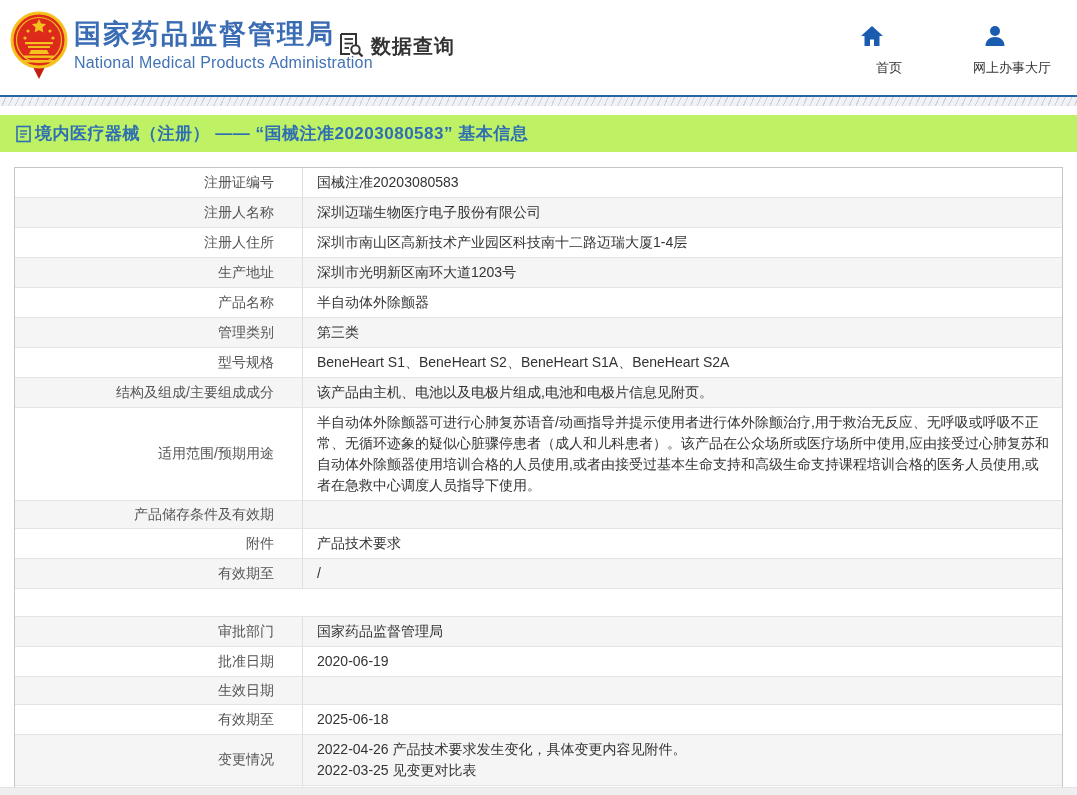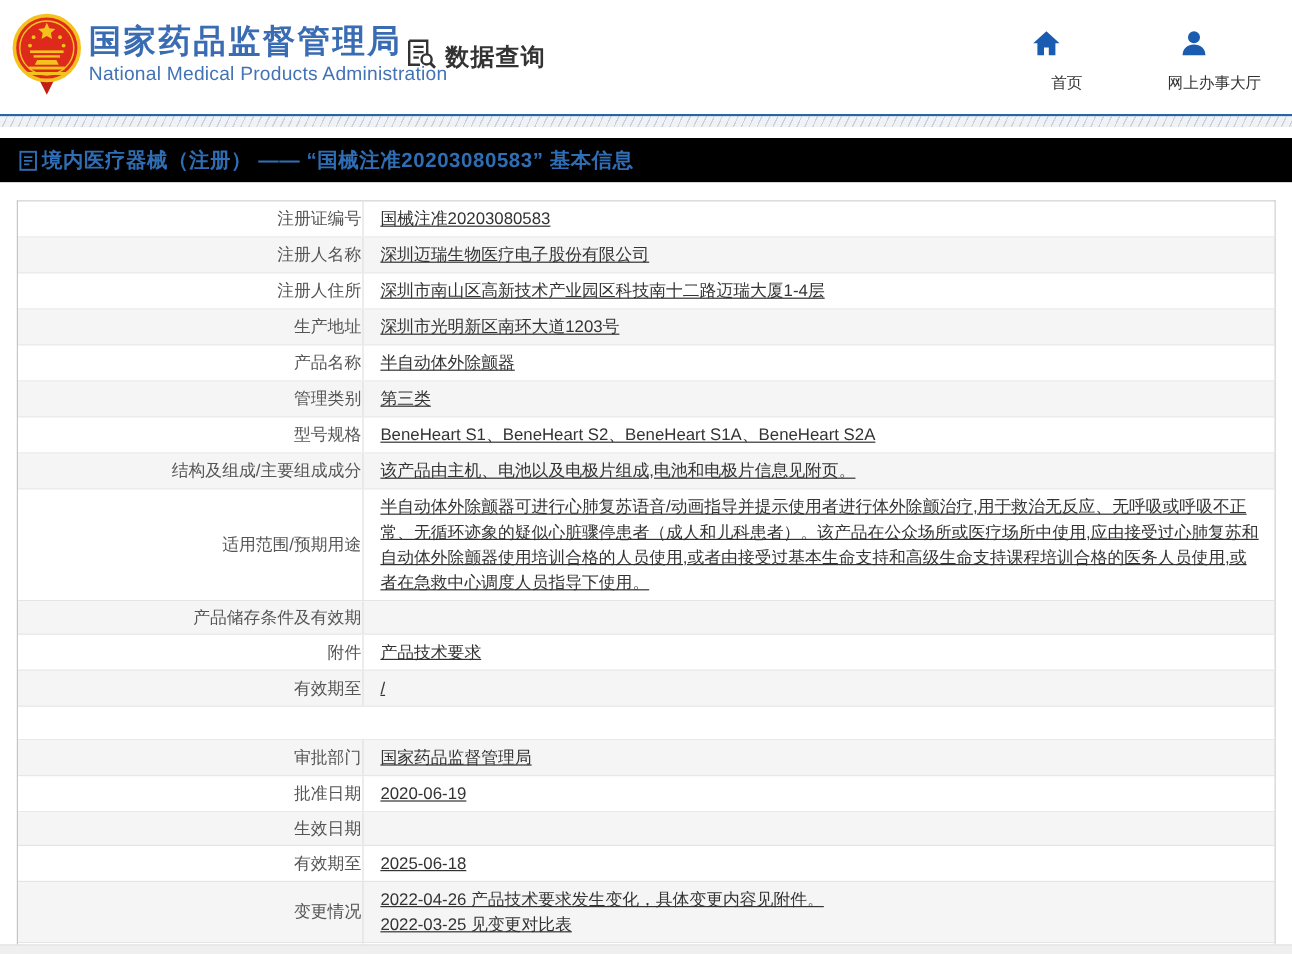--- a/index.html
+++ b/index.html
@@ -18,36 +18,36 @@
   .nav-item { display:flex; flex-direction:column; align-items:center; gap:8px; cursor:pointer; }
   .nav-item .lbl { font-size:13px; color:#333; white-space:nowrap;margin-left:35px; }
 
   
   .blue-line { height:2px; background:#2766a3; }
   .hatch-band { height:9px;
     background:repeating-linear-gradient(115deg,#f0f2f5 0px,#f0f2f5 5px,#c9d2dc 5px,#c9d2dc 6px); }
   .gap-sm { height:9px; background:#fff; }
 
   
-  .title-bar { height:37px; background:#000000; display:flex; align-items:center; padding-left:15px; }
+  .title-bar { height:37px; background:#bef264; display:flex; align-items:center; padding-left:15px; }
   .title-bar .doc-ic { margin-right:3px; display:flex; align-items:center; }
   .page-title { font-size:17px; color:#2f6eb4; font-weight:600; letter-spacing:.5px; }
 
   .gap-md { height:15px; background:#fff; }
 
   
   .reg-table { margin:0 14px; width:1049px; border:1px solid #c6c6c6; border-bottom:2px solid #c2c2c2; }
   .t-row { display:flex; border-bottom:1px solid #e4e4e4; min-height:28px; background:#fff; }
   .t-row:last-child { border-bottom:none; }
   .t-row:nth-child(even) { background:#f5f5f5; }
   .t-label { width:288px; flex:0 0 288px; border-right:1px solid #e0e0e0;
     display:flex; align-items:center; justify-content:flex-end; gap:3px;
-    text-align:left; padding:4px 1px 4px 8px; font-size:14px; color:#555; }
+    text-align:left; padding:4px 28px 4px 8px; font-size:14px; color:#555; }
   .t-value { flex:1; display:flex; flex-direction:column; justify-content:center;
-    padding:4px 12px 4px 14px; font-size:14px; color:#333; line-height:21px;text-decoration:underline; }
+    padding:4px 12px 4px 14px; font-size:14px; color:#333; line-height:21px; }
   .detail-link { color:#3e87cb; text-decoration:none; font-size:14px; }
   .bulb { display:inline-flex; align-items:center; margin-right:2px; }
 
   
   .footer-strip { position:absolute; left:0; bottom:0; width:1077px; height:8px; background:#efefef; border-top:1px solid #e2e2e2; }
 </style>
 </head>
 <body>
 
 <div class="header">

